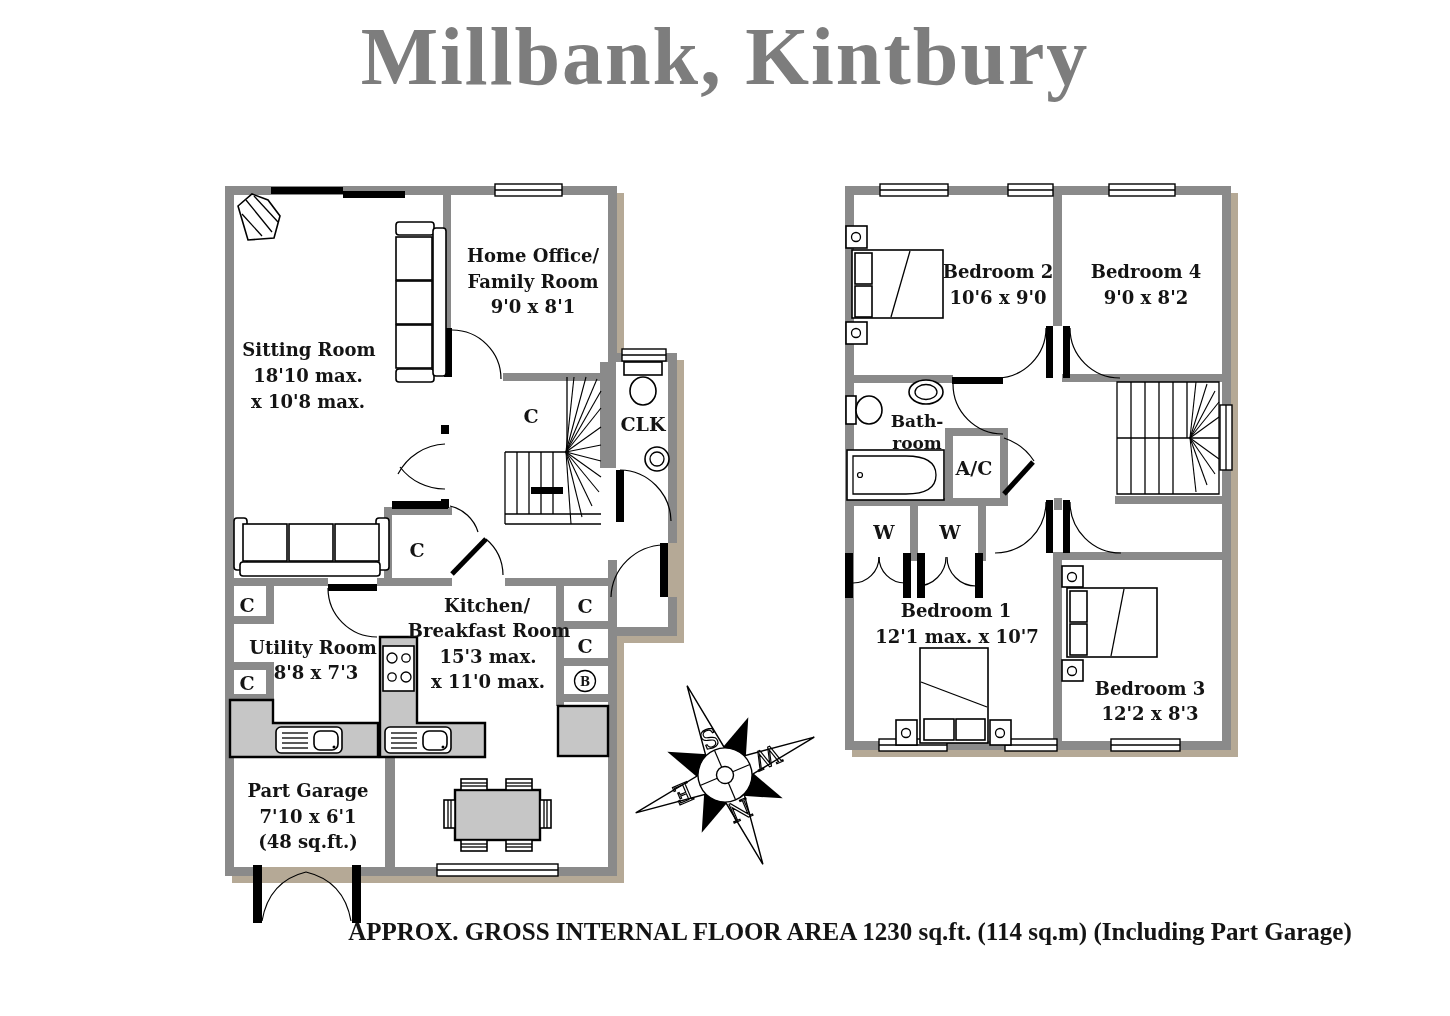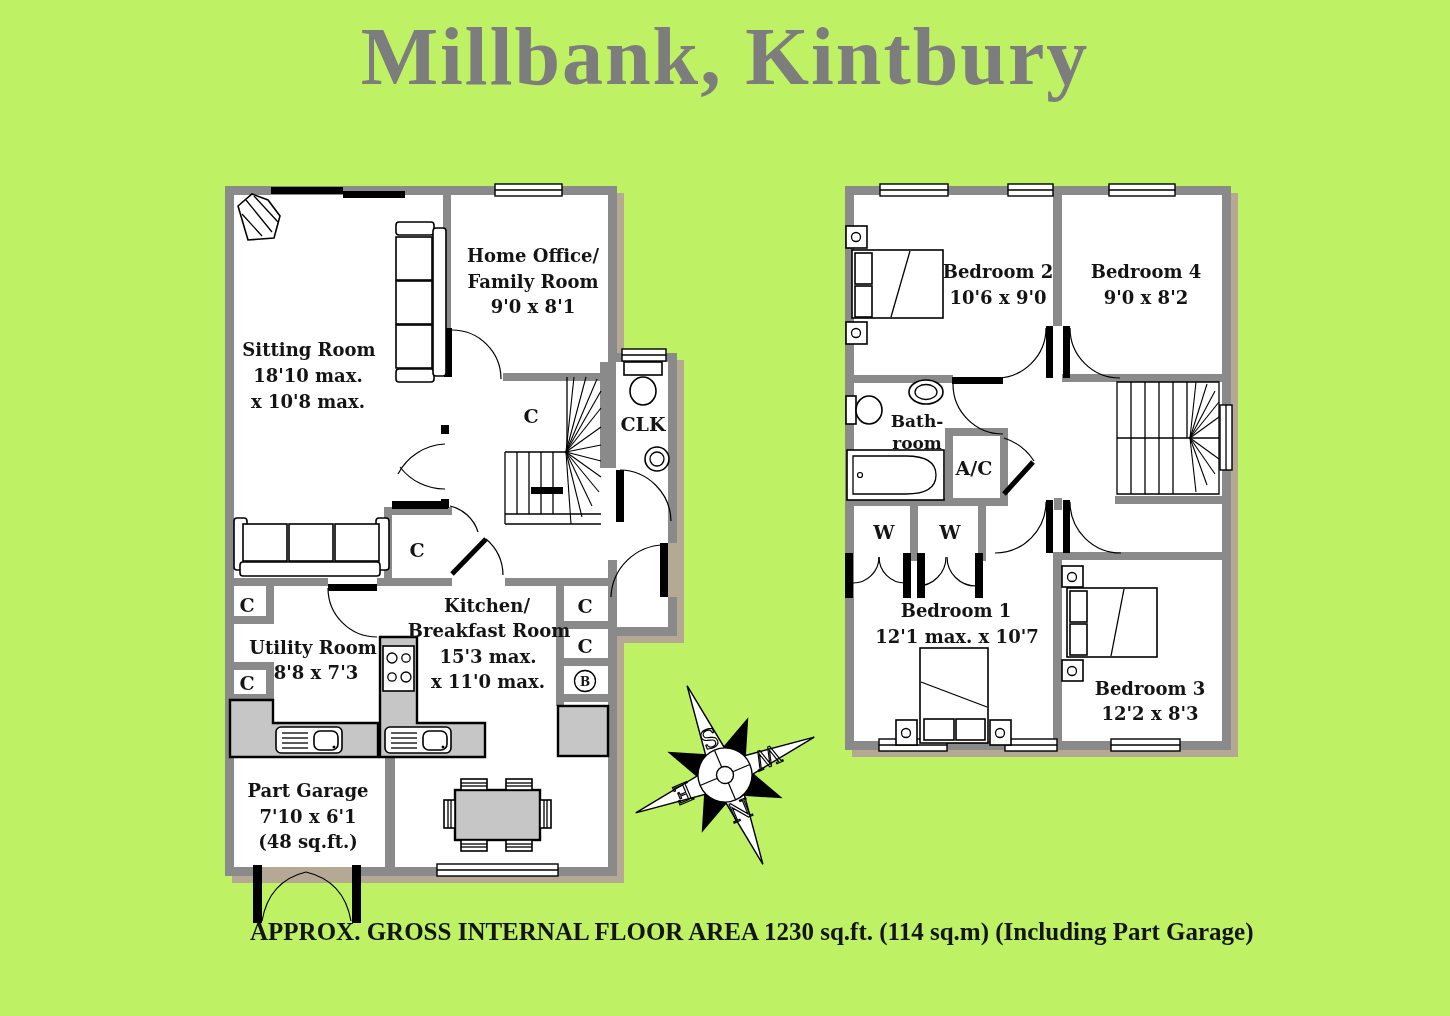--- a/index.html
+++ b/index.html
@@ -1,20 +1,20 @@
 <!DOCTYPE html>
 <html><head>
 <meta charset="utf-8">
 <style>
   html,body{margin:0;padding:0;background:#e9e1cf;}
-  .page{position:relative;width:1450px;height:1016px;background:#bef264;overflow:hidden;
+  .page{position:relative;width:1450px;height:1016px;background:#ffffff;overflow:hidden;
         font-family:"Liberation Serif",serif;}
   .title{position:absolute;top:10px;left:0;width:1450px;text-align:center;
          font:bold 82px "Liberation Serif",serif;color:#7d7d7d;letter-spacing:2px;margin:0;}
-  .footer{position:absolute;top:916px;left:250px;width:1200px;
+  .footer{position:absolute;top:916px;left:250px;width:1200px;text-align:center;
           font:bold 25px "Liberation Serif",serif;color:#141414;line-height:32px;}
   svg{position:absolute;}
   .wall{fill:#8a8a8a;}
   .blk{fill:#000;}
   .flr{fill:#ffffff;}
   .shadow{fill:#b5a996;}
   .win{fill:#ffffff;stroke:#000;stroke-width:1.4;}
   .thin{stroke:#000;stroke-width:1.3;fill:none;}
   .arc{stroke:#000;stroke-width:1.2;fill:none;}
   .furn{fill:#ffffff;stroke:#000;stroke-width:1.6;}

